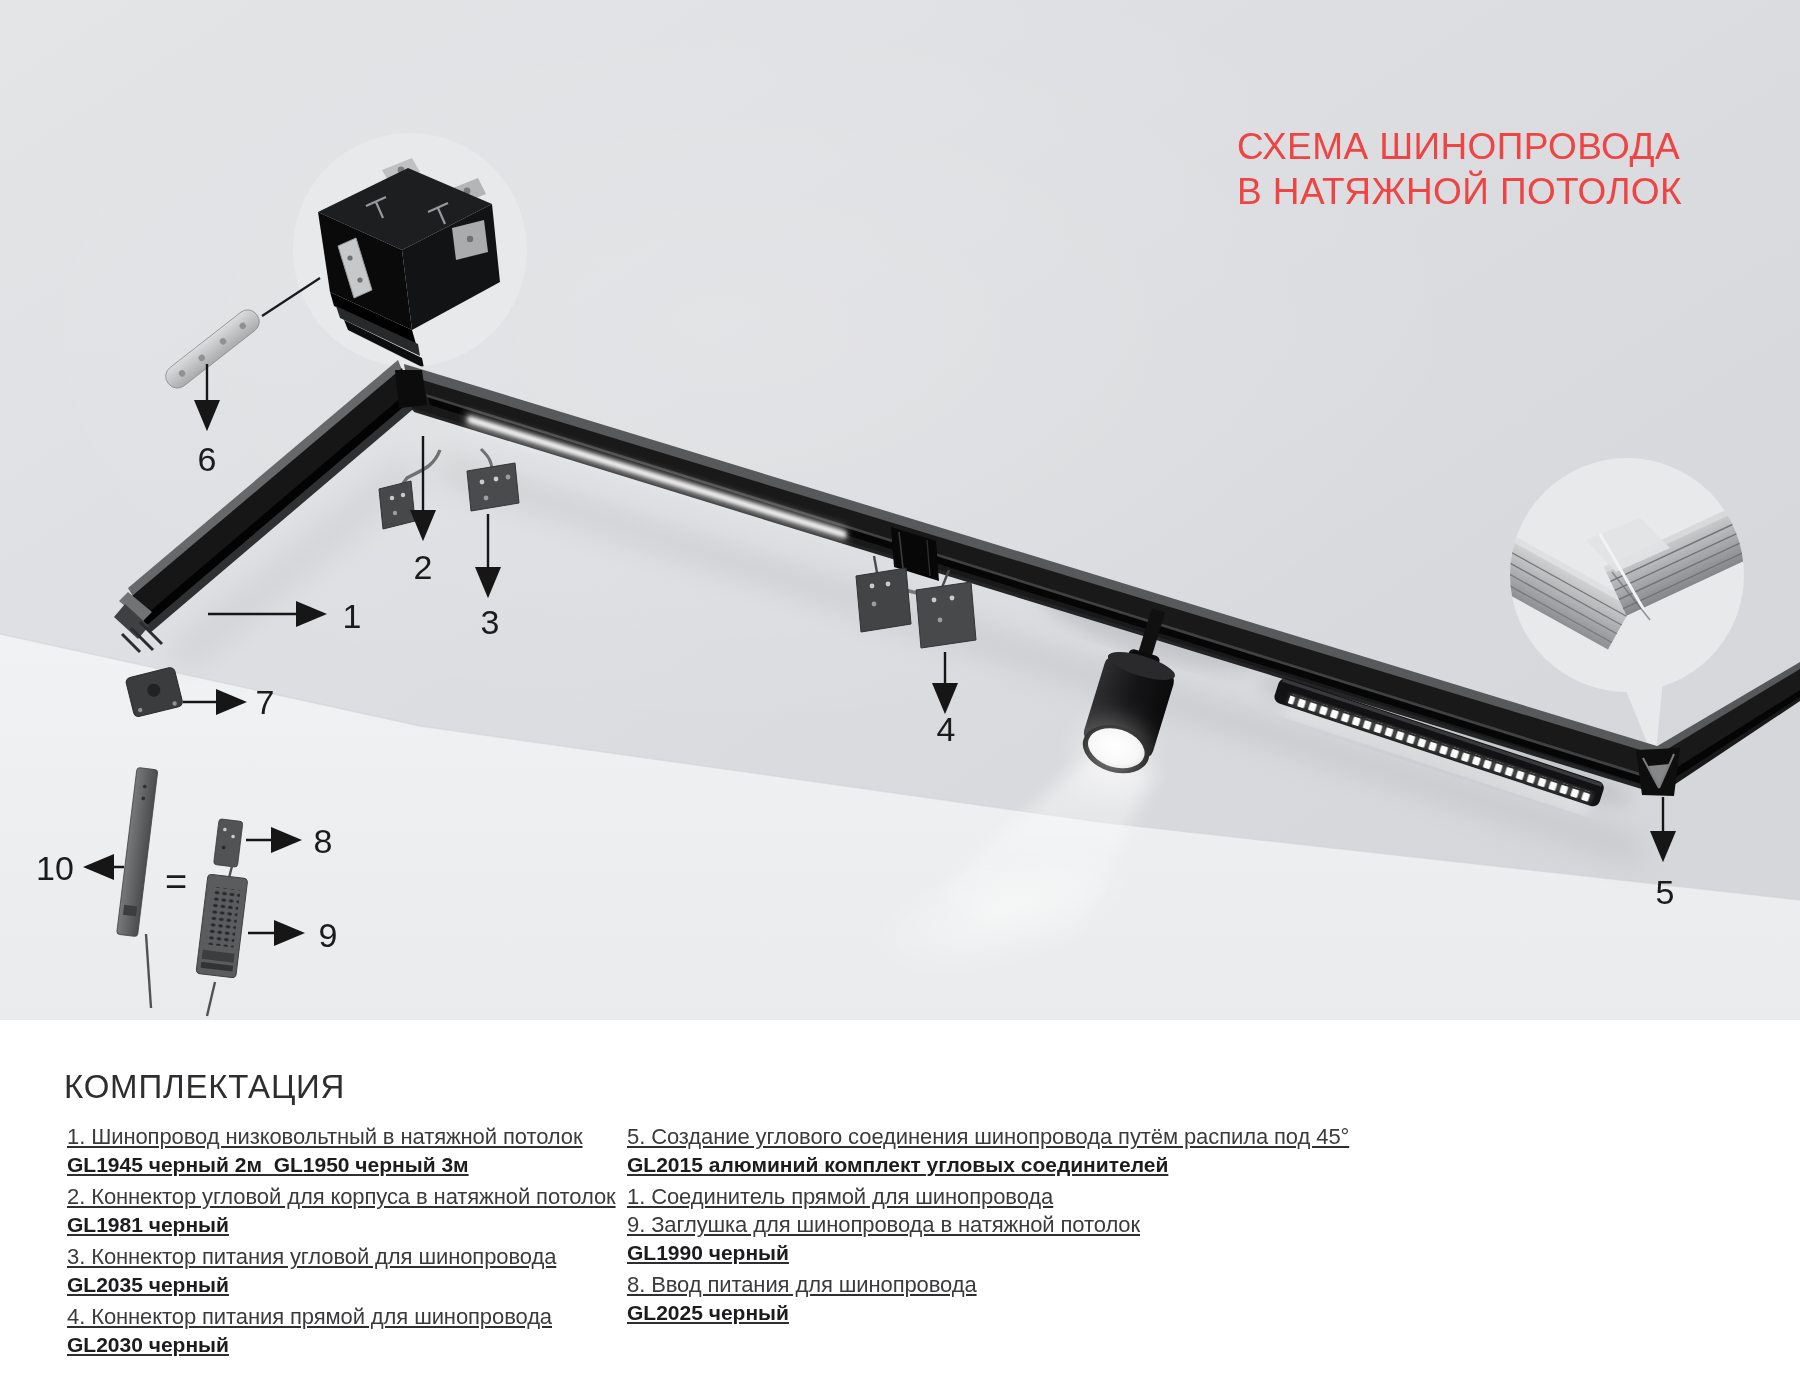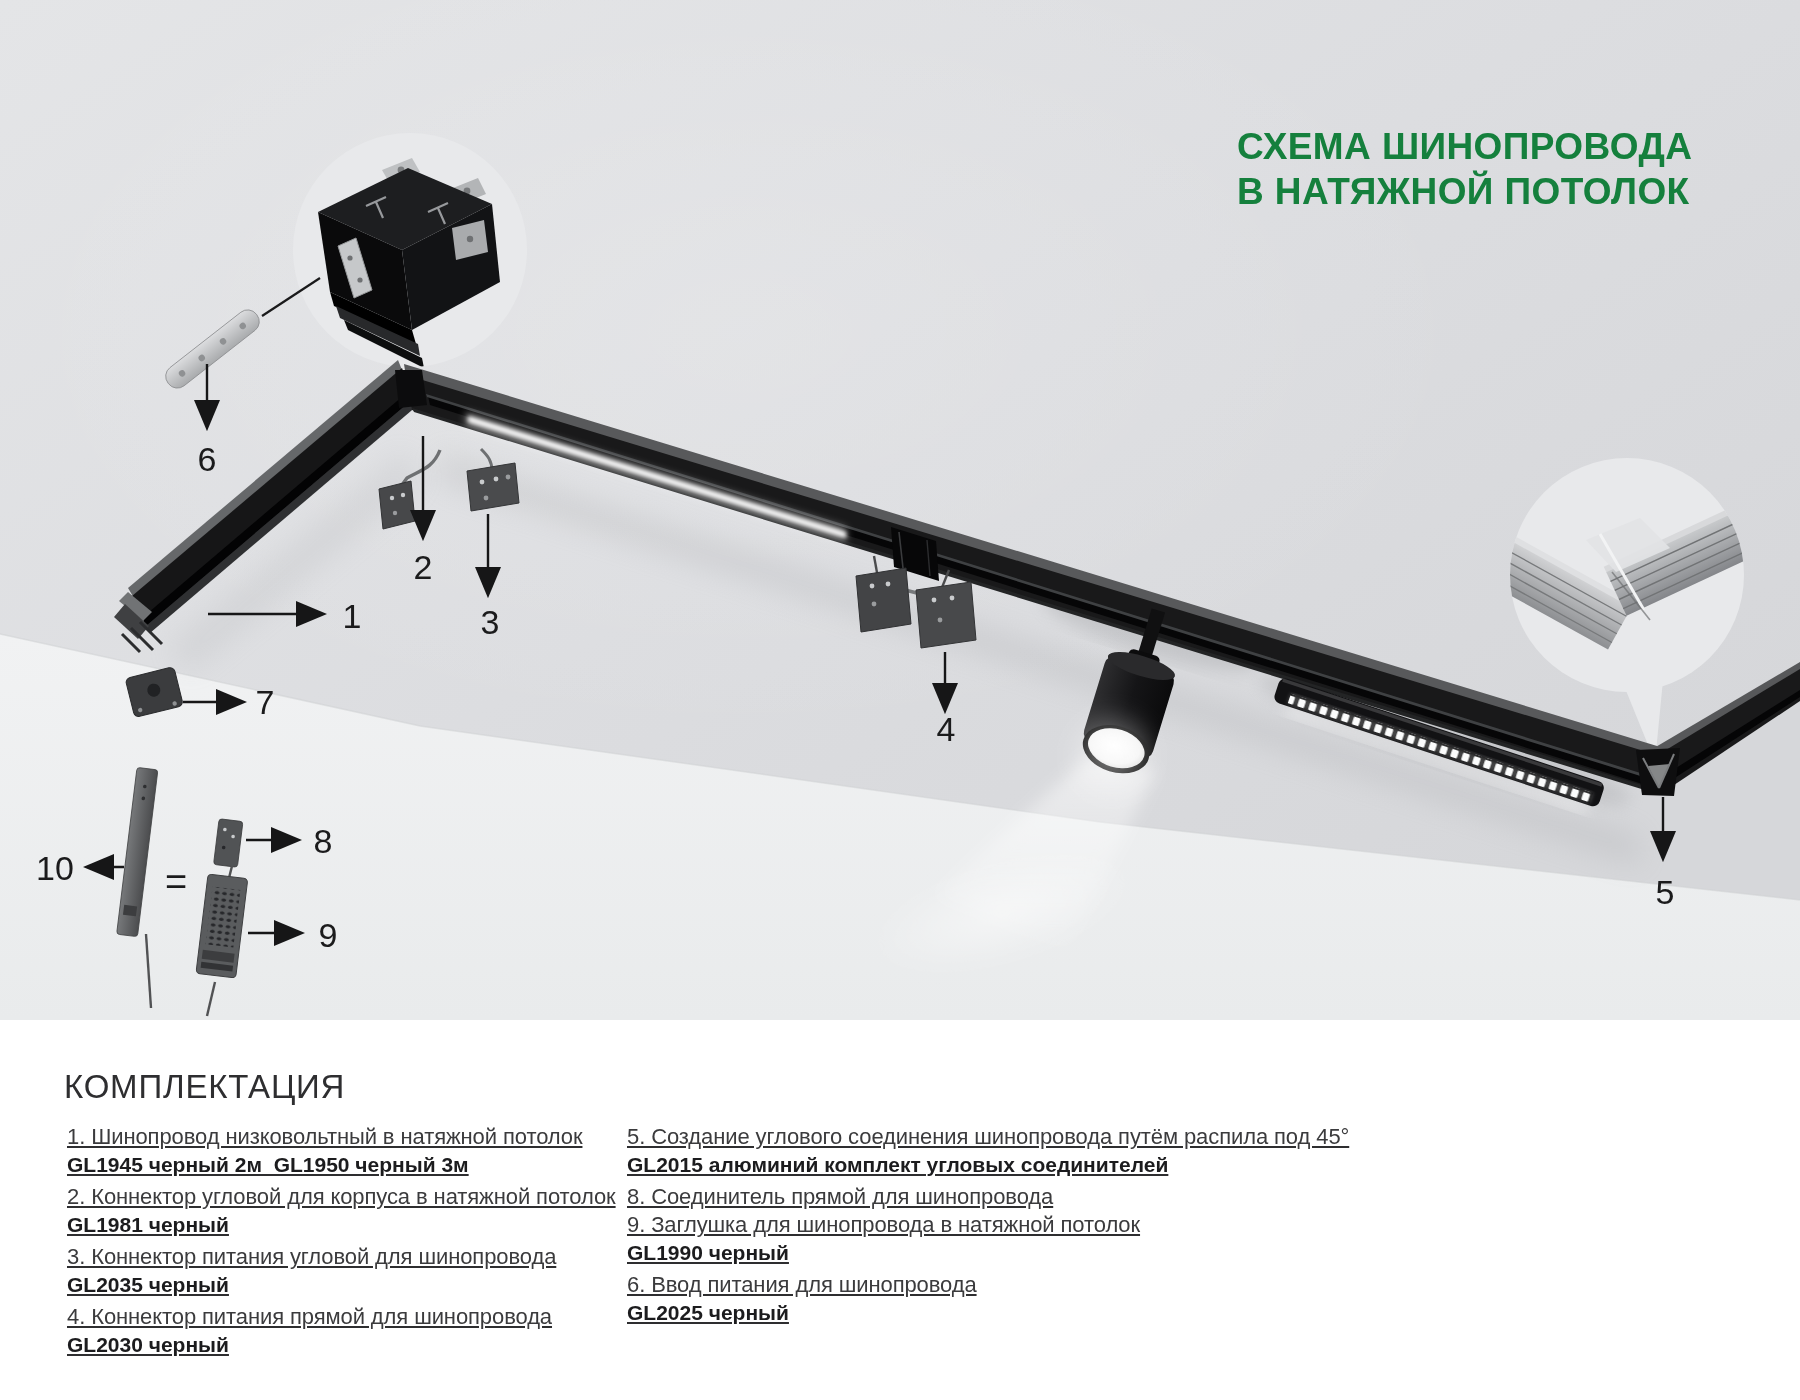--- a/index.html
+++ b/index.html
@@ -1,20 +1,20 @@
 <!DOCTYPE html>
 <html><head>
 <meta charset="utf-8">
 <style>
   html,body{margin:0;padding:0;background:#ffffff;}
   .page{position:relative;width:1800px;height:1400px;background:#ffffff;overflow:hidden;
         font-family:"Liberation Sans", sans-serif; color:#2e2e30;}
   .scene{position:absolute;left:0;top:0;}
   .title{position:absolute;left:1237px;top:124px;font-size:37px;line-height:45px;
-         letter-spacing:.4px;color:#15803d;font-weight:700;}
+         letter-spacing:.4px;color:#ef4444;font-weight:400;}
   .kit-heading{position:absolute;left:64px;top:1068px;font-size:33px;letter-spacing:.8px;
          color:#2e2e30;font-weight:400;}
   .kit-col{position:absolute;top:1124px;text-decoration:underline;}
   .col1{left:67px;width:545px;}
   .col2{left:627px;width:700px;}
   .col3{left:1317px;width:400px;}
   .item-name{font-size:22px;line-height:26px;color:#3b3b3d;letter-spacing:-.1px;margin:0 0 2px;}
   .nw{white-space:nowrap;}
   .item-code{font-size:21px;line-height:25px;font-weight:700;color:#1c1c1e;margin:0 0 7px;white-space:pre;}
   svg text{font-family:"Liberation Sans", sans-serif;}
@@ -378,26 +378,26 @@
       <p class="item-code">GL2030 черный</p>
     </div>
   </div>
 
   <div class="kit-col col2">
     <div>
       <p class="item-name nw">5. Создание углового соединения шинопровода путём распила под 45°</p>
       <p class="item-code">GL2015 алюминий комплект угловых соединителей</p>
     </div>
     <div>
-      <p class="item-name nw">8. Соединитель прямой для шинопровода</p>
+      <p class="item-name nw">1. Соединитель прямой для шинопровода</p>
     </div>
     <div>
       <p class="item-name nw">9. Заглушка для шинопровода в натяжной потолок</p>
       <p class="item-code">GL1990 черный</p>
     </div>
     <div>
-      <p class="item-name nw">6. Ввод питания для шинопровода</p>
+      <p class="item-name nw">8. Ввод питания для шинопровода</p>
       <p class="item-code">GL2025 черный</p>
     </div>
   </div>
 
 
 </div>
 
 </body></html>

